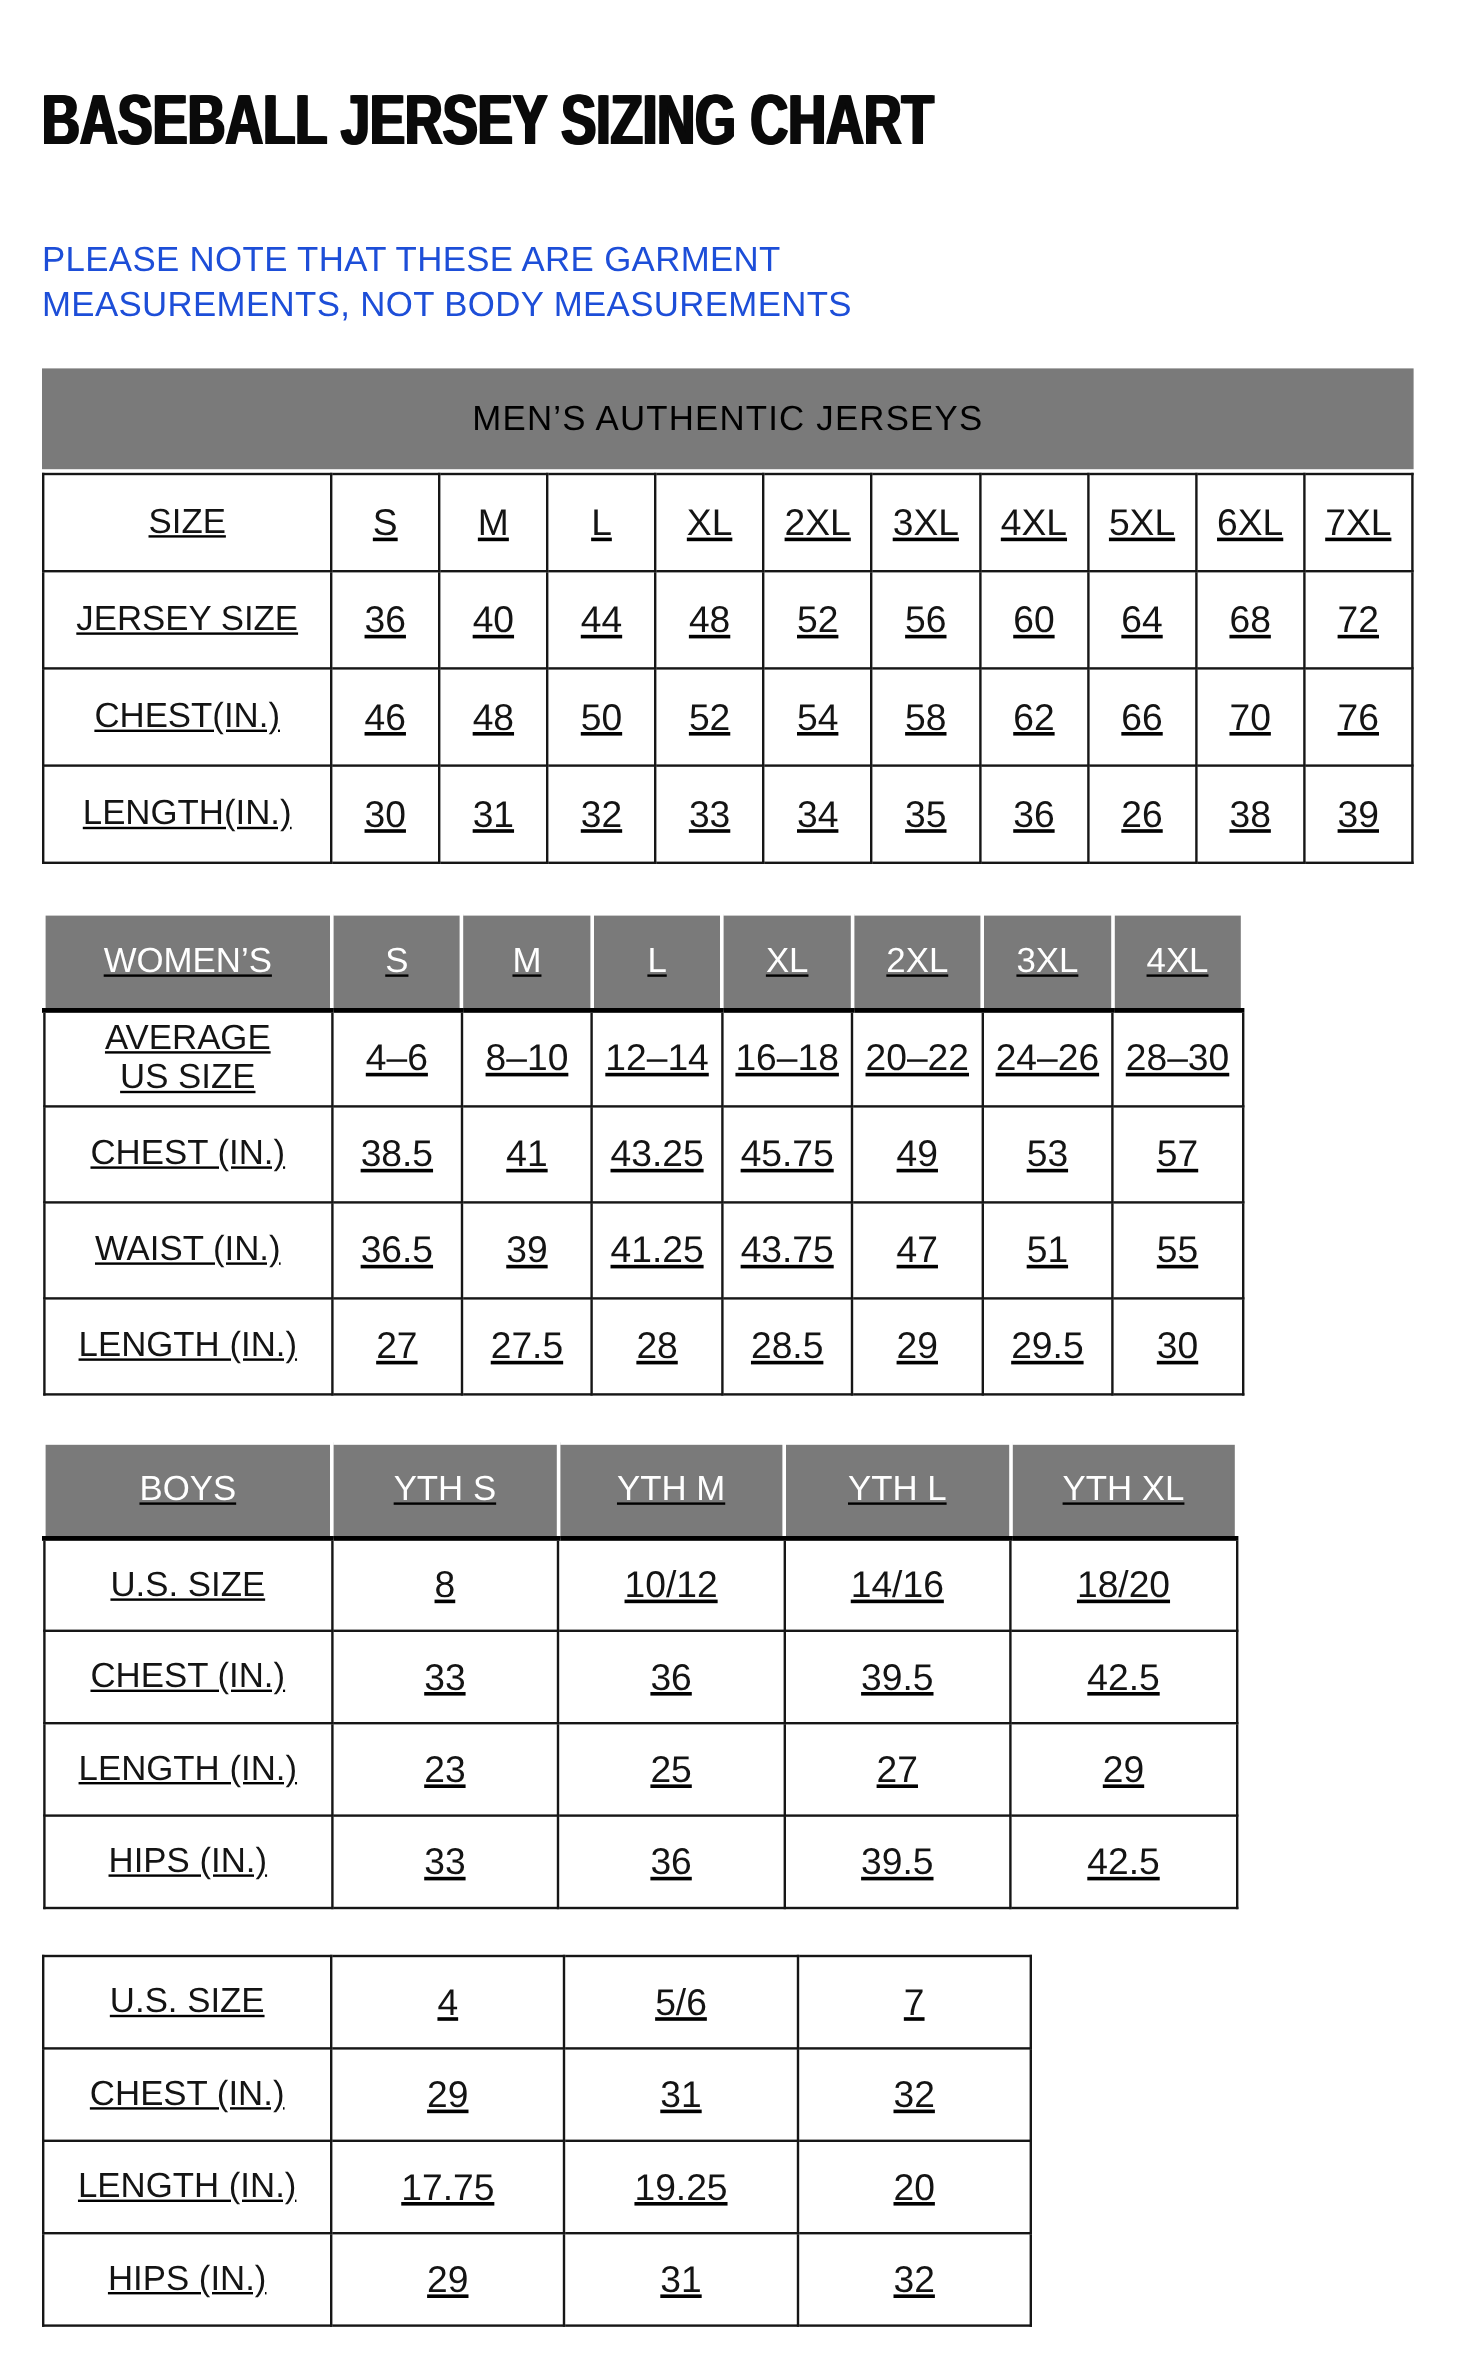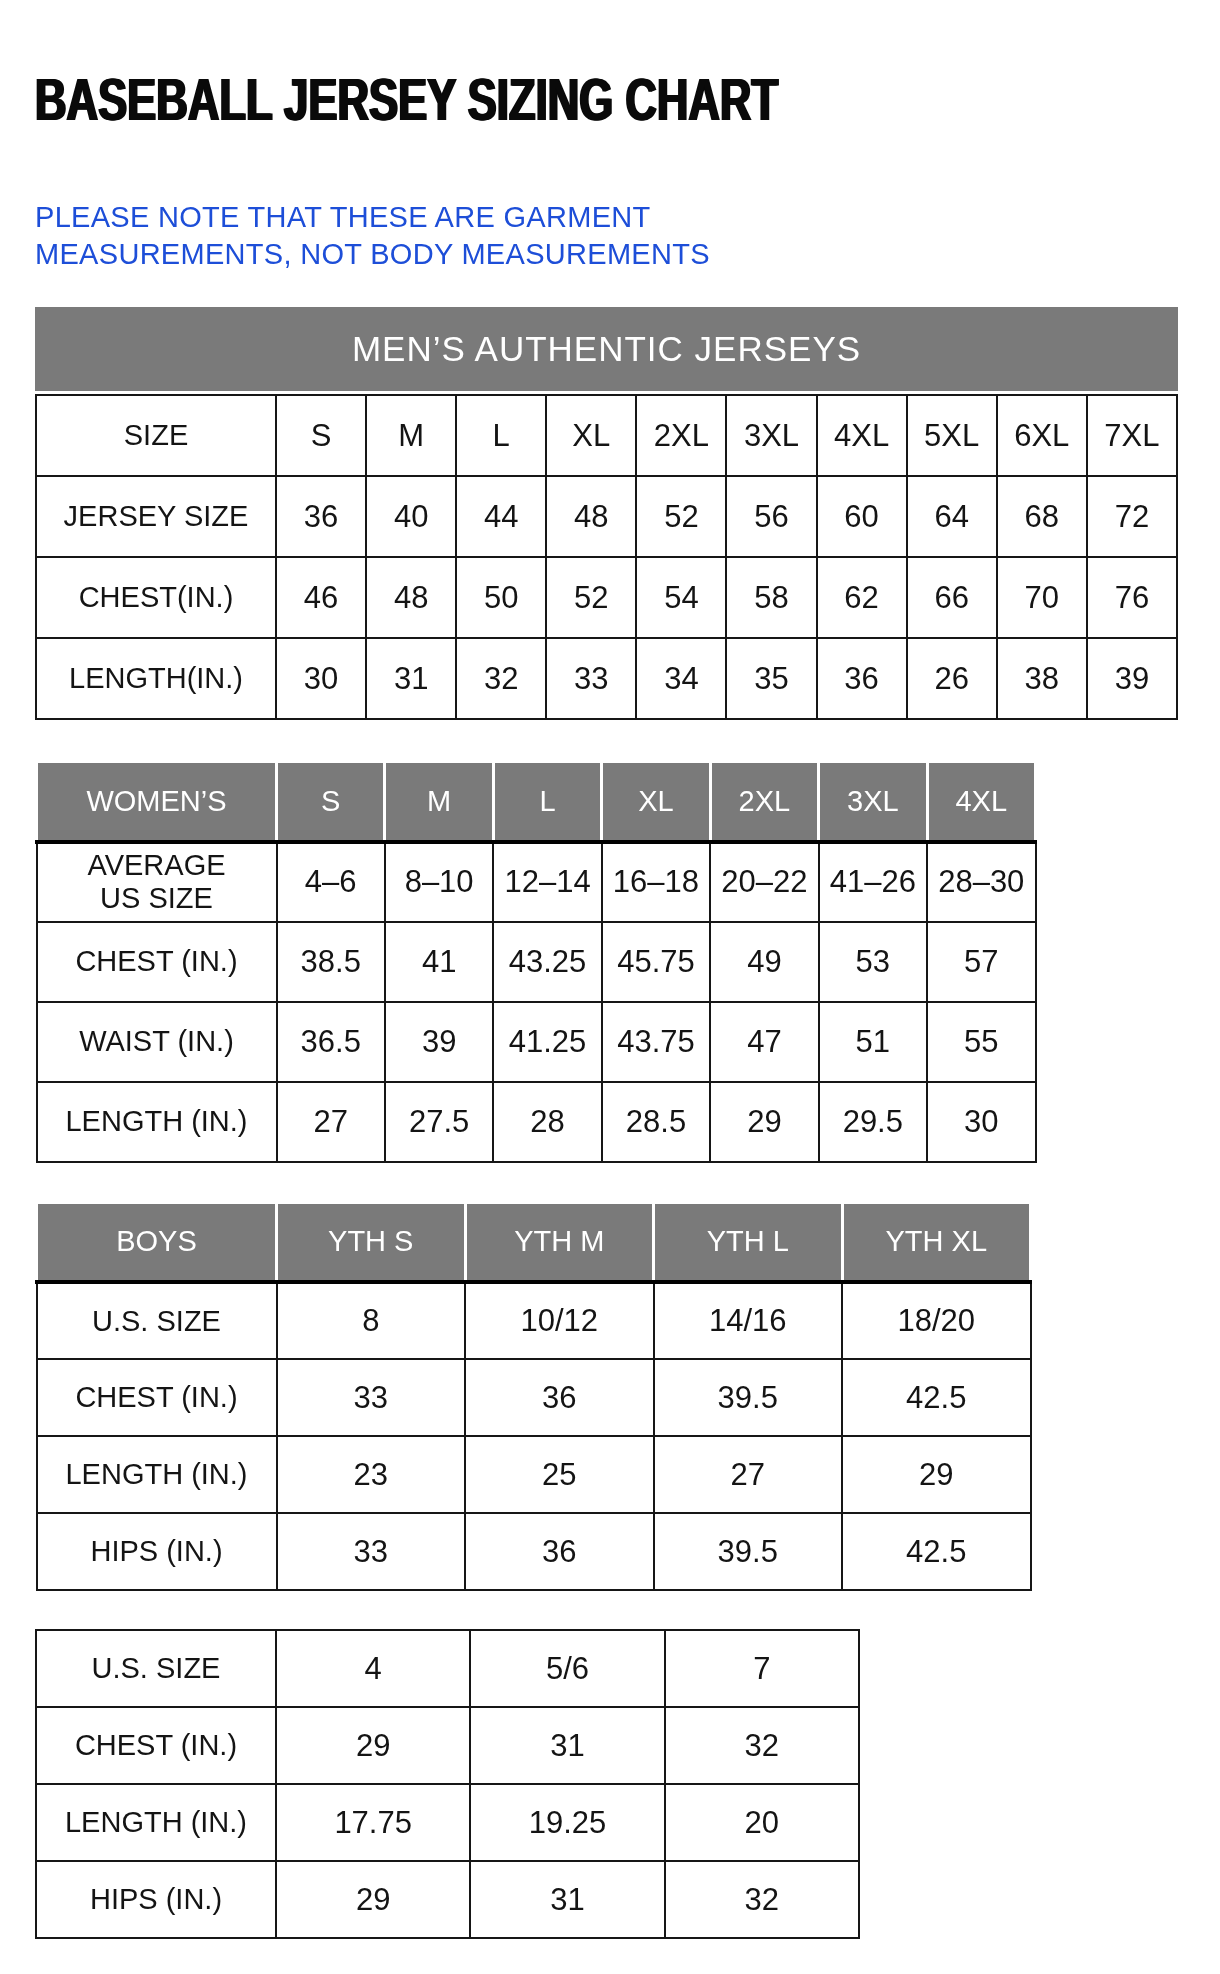--- a/index.html
+++ b/index.html
@@ -39,34 +39,35 @@
   section.sec { display: block; }
   .sec-mens    { margin-top: 34px; }
   .sec-womens  { margin-top: 40px; }
   .sec-boys    { margin-top: 38px; }
   .sec-pre     { margin-top: 38px; }
 
   .banner {
     width: 1143px;
     height: 84px;
     background: #7a7a7a;
-    color: #ffffff;
+    color: #000000;
     display: flex;
     align-items: center;
     justify-content: center;
-    font-size: 35px;
+    font-size: 29px;
     letter-spacing: 1px;
     margin-bottom: 3px;
     box-sizing: border-box;
   }
 
   table.size-table {
     border-collapse: collapse;
     table-layout: fixed;
     background: #ffffff;
+    text-decoration: underline;
   }
   table.size-table td {
     border: 2px solid #161616;
     text-align: center;
     vertical-align: middle;
     font-size: 31px;
     color: #141414;
     padding: 0 2px;
     box-sizing: border-box;
   }
@@ -177,21 +178,21 @@
             <td>4XL</td>
           </tr>
           <tr>
             <td class="label">AVERAGE
 US SIZE</td>
             <td>4–6</td>
             <td>8–10</td>
             <td>12–14</td>
             <td>16–18</td>
             <td>20–22</td>
-            <td>41–26</td>
+            <td>24–26</td>
             <td>28–30</td>
           </tr>
           <tr>
             <td class="label">CHEST (IN.)</td>
             <td>38.5</td>
             <td>41</td>
             <td>43.25</td>
             <td>45.75</td>
             <td>49</td>
             <td>53</td>

